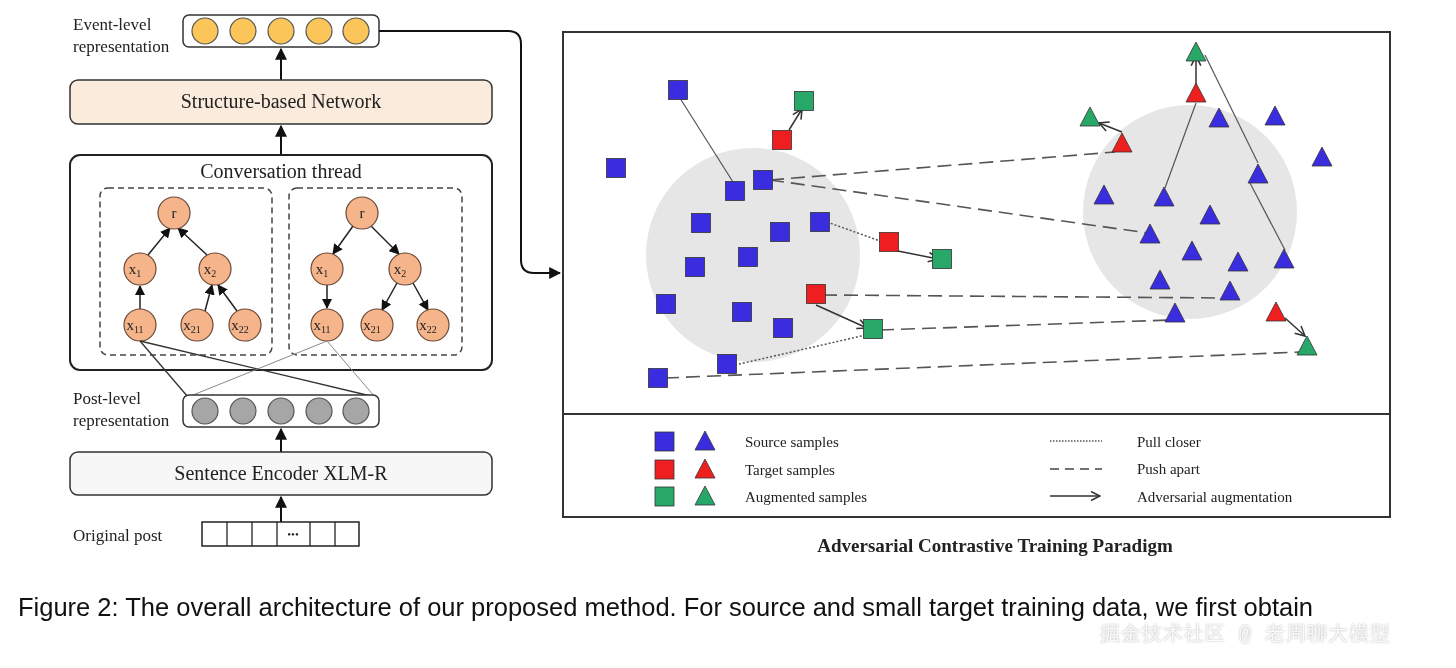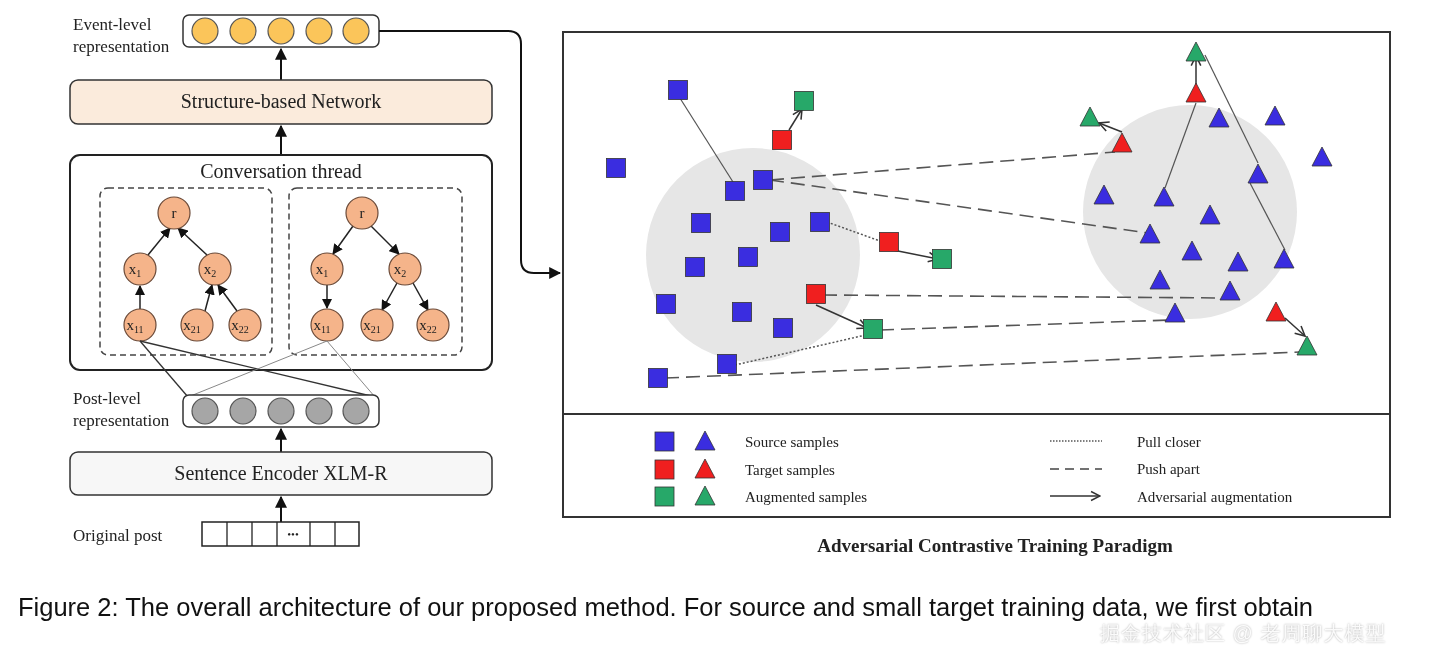--- a/index.html
+++ b/index.html
@@ -1,21 +1,21 @@
 <!DOCTYPE html>
 <html><head>
 <meta charset="utf-8">
 <style>
   html, body { margin:0; padding:0; background:#ffffff; }
   body { width:1456px; height:668px; overflow:hidden; position:relative; font-family:"Liberation Serif","DejaVu Serif",serif; color:#222; }
   svg { position:absolute; left:0; top:0; }
   .lbl { font-family:"Liberation Serif","DejaVu Serif",serif; fill:#222; }
   .caption { position:absolute; left:18px; top:590px; width:1430px; font-family:Liberation Sans, sans-serif; font-size:25.5px; line-height:34px; color:#111; white-space:nowrap; }
   .caption div { white-space:nowrap; }
-  .watermark { position:absolute; left:1100px; top:620px; font-family:Liberation Sans, sans-serif; font-size:20px; color:rgba(255,255,255,0.92); text-shadow:0 0 2px rgba(0,0,0,0.35); letter-spacing:1px; }
+  .watermark { position:absolute; left:1100px; top:620px; font-family:Liberation Mono, monospace; font-size:20px; color:rgba(255,255,255,0.92); text-shadow:0 0 2px rgba(0,0,0,0.35); letter-spacing:1px; }
 </style>
 </head>
 <body>
 
 <svg id="diagram" width="1456" height="668" viewBox="0 0 1456 668" xmlns="http://www.w3.org/2000/svg">
   <defs>
     <marker id="arrowBlack" viewBox="0 0 10 10" refX="9" refY="5" markerWidth="7" markerHeight="7" orient="auto-start-reverse">
       <path d="M0,0 L10,5 L0,10 z" fill="#111"></path>
     </marker>
     <marker id="arrowOpen" viewBox="0 0 10 10" refX="9" refY="5" markerWidth="8" markerHeight="8" orient="auto">

